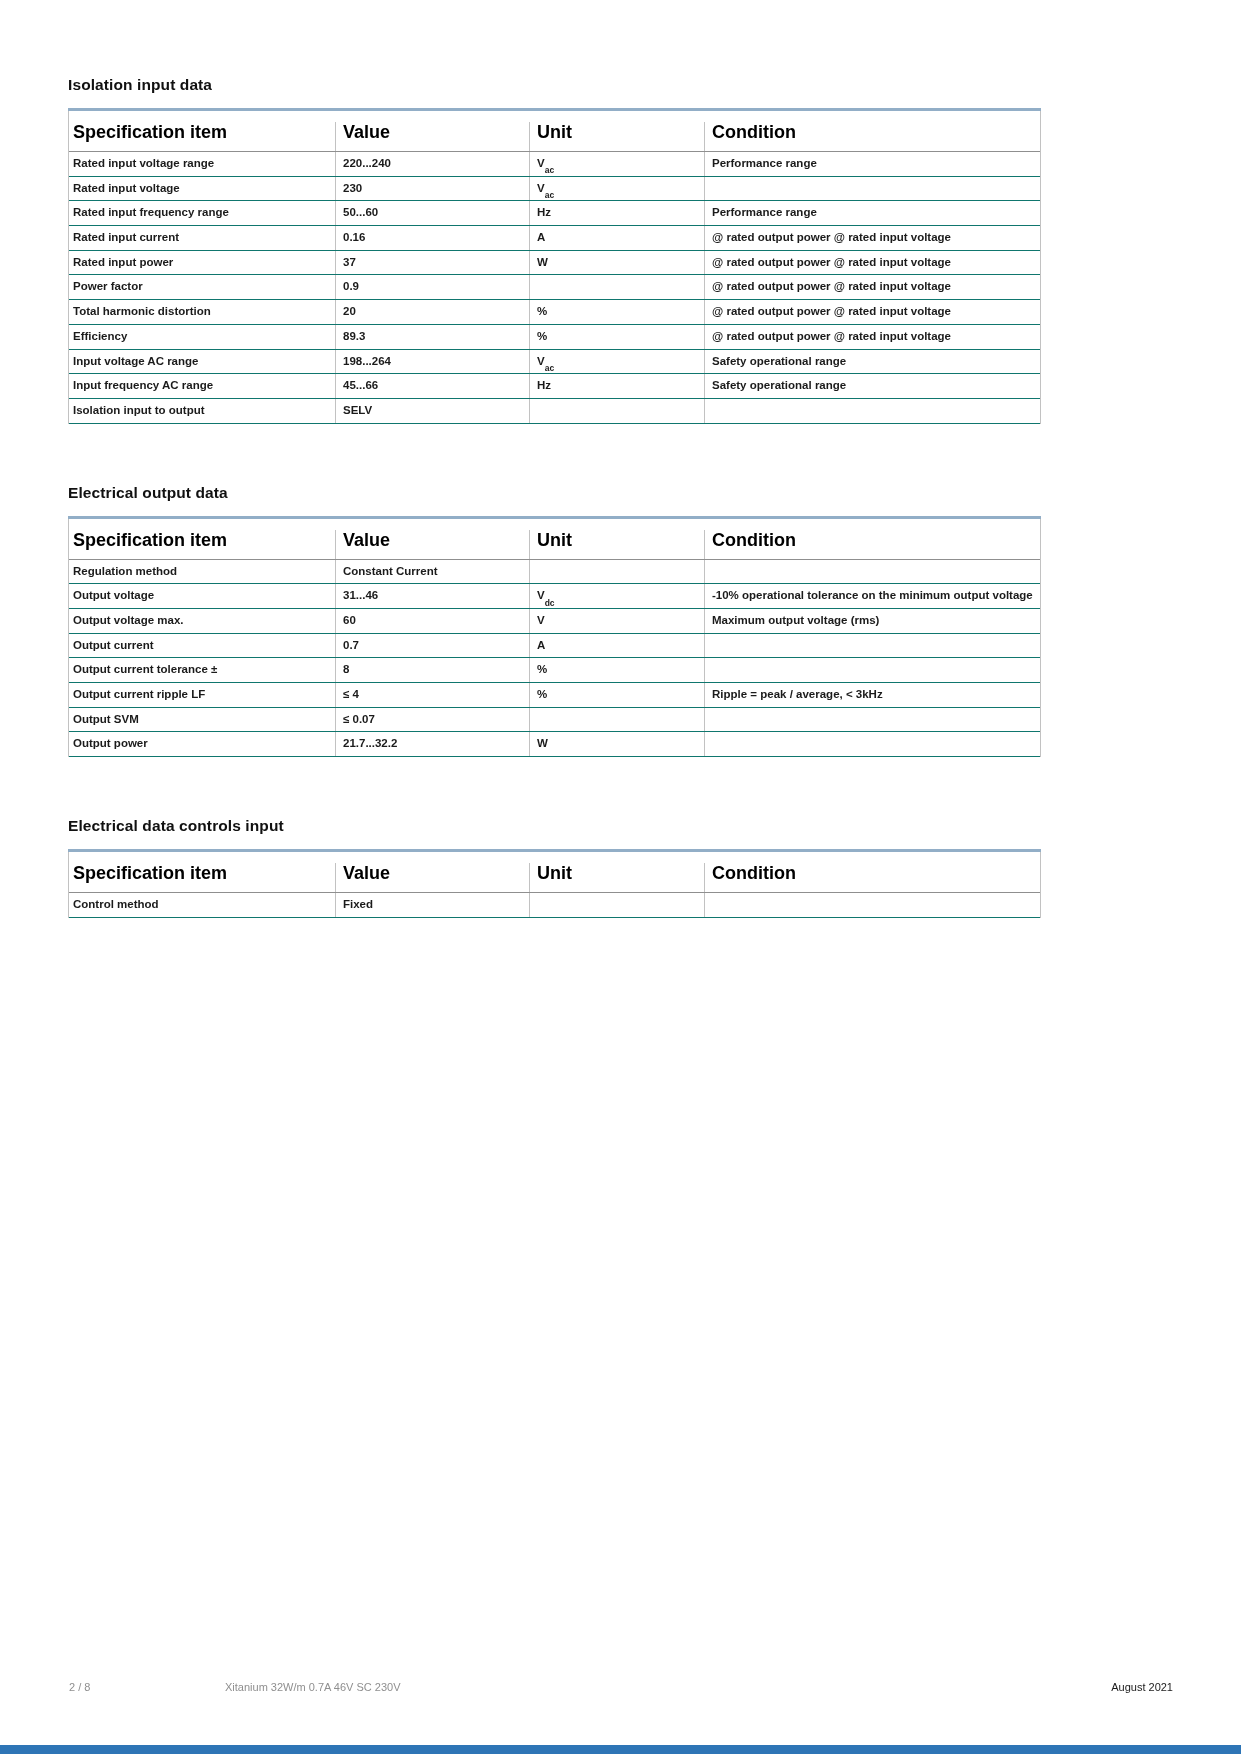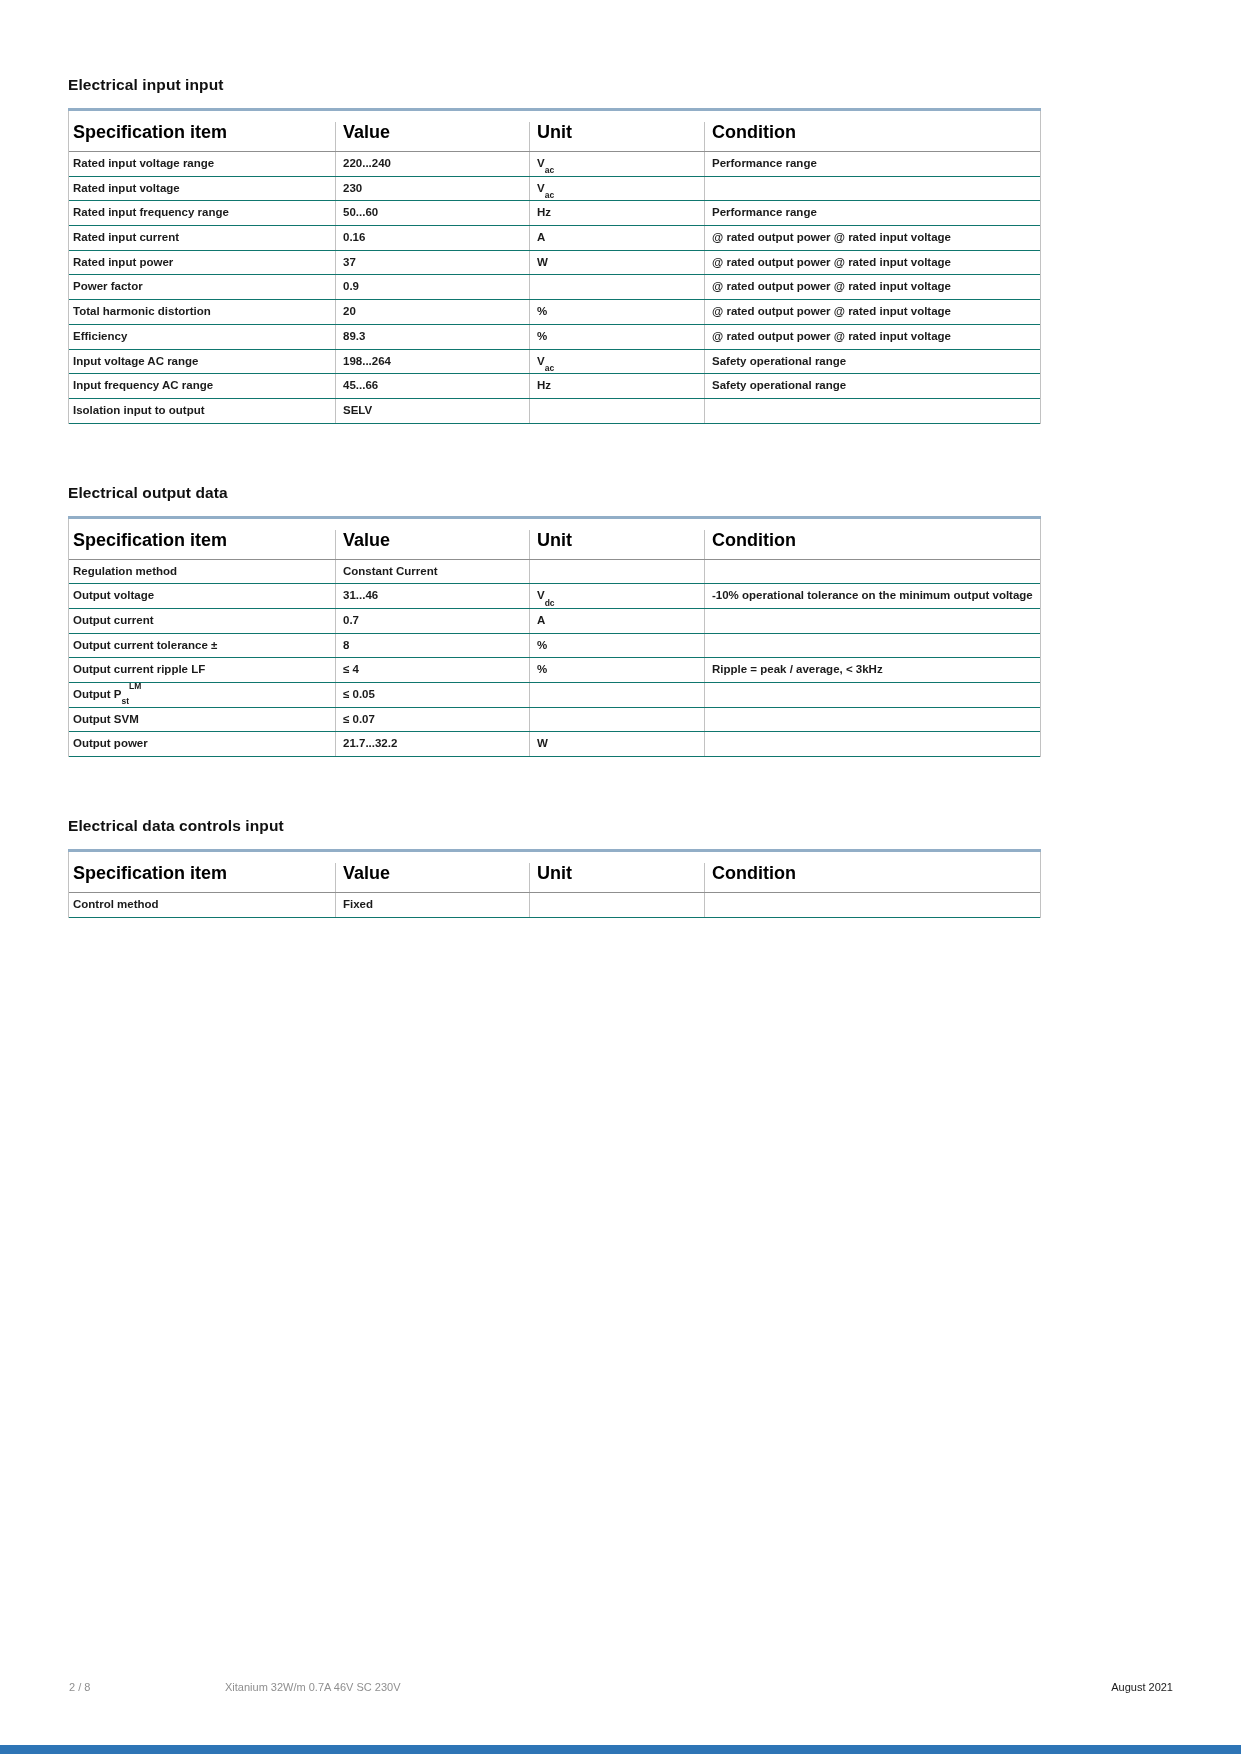--- a/index.html
+++ b/index.html
@@ -29,21 +29,21 @@
   .f-product{position:absolute;left:157px;color:#8f8f8f;}
   .f-date{position:absolute;right:0;color:#1b1b1b;}
   .bottom-bar{position:absolute;left:0;bottom:0;width:1241px;height:9px;background:#2e75b6;}
 </style>
 </head>
 <body>
 
 <div class="content">
 
   <div class="sec1">
-    <h2 class="section-title">Electrical input input</h2>
+    <h2 class="section-title">Isolation input data</h2>
     <div class="divider"></div>
     <div class="tbl">
       <div class="thead">
         <div class="th c1">Specification item</div>
         <div class="th c2">Value</div>
         <div class="th c3">Unit</div>
         <div class="th c4">Condition</div>
       </div>
       <div class="tr">
         <div class="td c1">Rated input voltage range</div>
@@ -130,42 +130,42 @@
         <div class="td c3"></div>
         <div class="td c4"></div>
       </div>
       <div class="tr">
         <div class="td c1">Output voltage</div>
         <div class="td c2">31...46</div>
         <div class="td c3"><span>V</span><sub class="cs">dc</sub></div>
         <div class="td c4">-10% operational tolerance on the minimum output voltage</div>
       </div>
       <div class="tr">
+        <div class="td c1">Output voltage max.</div>
+        <div class="td c2">60</div>
+        <div class="td c3"><span>V</span></div>
+        <div class="td c4">Maximum output voltage (rms)</div>
+      </div>
+      <div class="tr">
         <div class="td c1">Output current</div>
         <div class="td c2">0.7</div>
         <div class="td c3"><span>A</span></div>
         <div class="td c4"></div>
       </div>
       <div class="tr">
         <div class="td c1">Output current tolerance ±</div>
         <div class="td c2">8</div>
         <div class="td c3"><span>%</span></div>
         <div class="td c4"></div>
       </div>
       <div class="tr">
         <div class="td c1">Output current ripple LF</div>
         <div class="td c2">≤ 4</div>
         <div class="td c3"><span>%</span></div>
         <div class="td c4">Ripple = peak / average, &lt; 3kHz</div>
-      </div>
-      <div class="tr">
-        <div class="td c1"><span>Output P</span><sub class="cs">st</sub><sup class="cp">LM</sup></div>
-        <div class="td c2">≤ 0.05</div>
-        <div class="td c3"></div>
-        <div class="td c4"></div>
       </div>
       <div class="tr">
         <div class="td c1">Output SVM</div>
         <div class="td c2">≤ 0.07</div>
         <div class="td c3"></div>
         <div class="td c4"></div>
       </div>
       <div class="tr">
         <div class="td c1">Output power</div>
         <div class="td c2">21.7...32.2</div>

